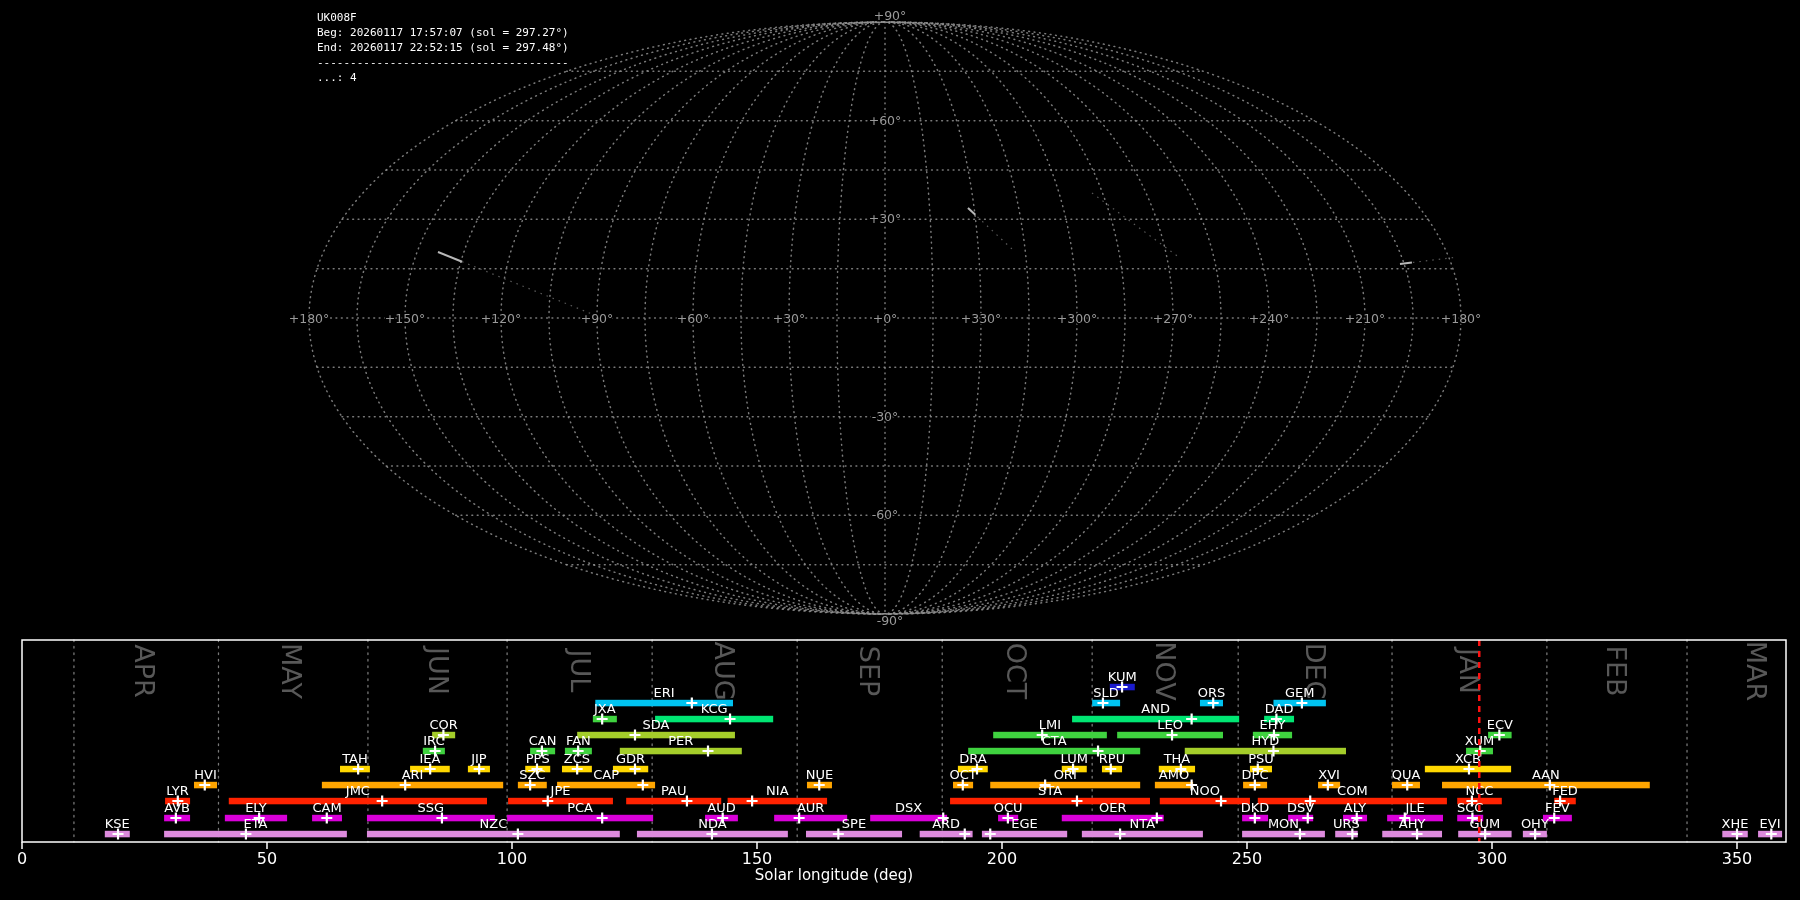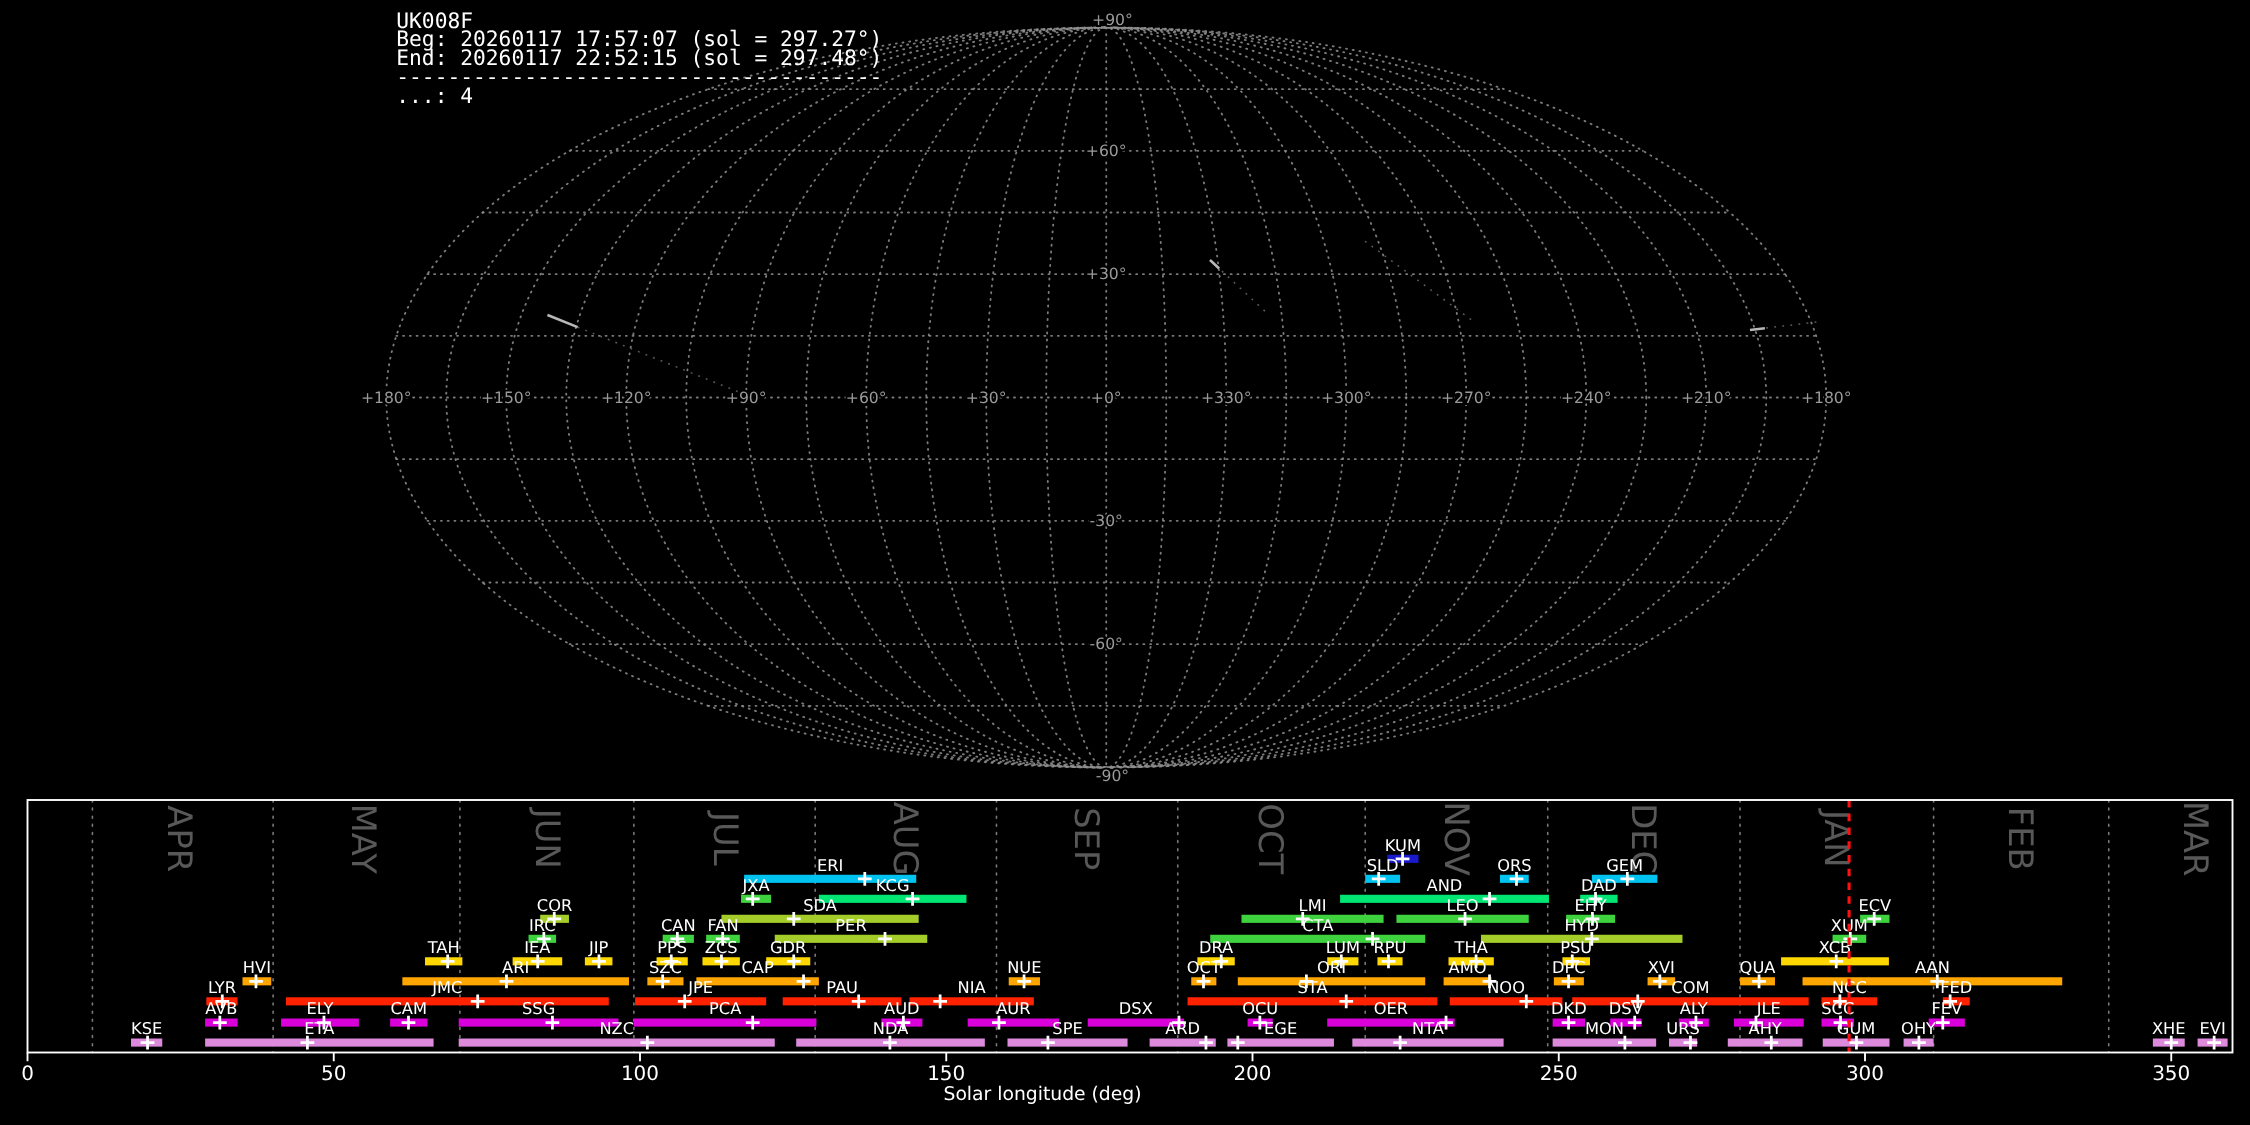--- a/index.html
+++ b/index.html
@@ -1,18 +1,18 @@
 <!DOCTYPE html>
 <html><head>
 <meta charset="utf-8">
 <style>
   html,body{margin:0;padding:0;background:#000;width:1800px;height:900px;overflow:hidden;}
   #stage{position:relative;width:1800px;height:900px;background:#000;font-family:"DejaVu Sans",sans-serif;}
   #header{position:absolute;left:317px;top:10px;color:#fff;font-family:"DejaVu Sans Mono",monospace;
-          font-size:17px;line-height:15px;white-space:pre;}
+          font-size:11px;line-height:15px;white-space:pre;}
   svg text{font-family:"DejaVu Sans",sans-serif;}
   .lonlab,.latlab{fill:#9a9a9a;font-size:12.5px;paint-order:stroke;stroke:#000;stroke-width:3px;}
   .monthlab{fill:#585858;font-size:27px;}
   .ticklab{fill:#fff;font-size:16px;}
   .xlabel{fill:#fff;font-size:15px;}
   .showerlab{fill:#fff;font-size:13px;}
 </style>
 </head>
 <body>
 

